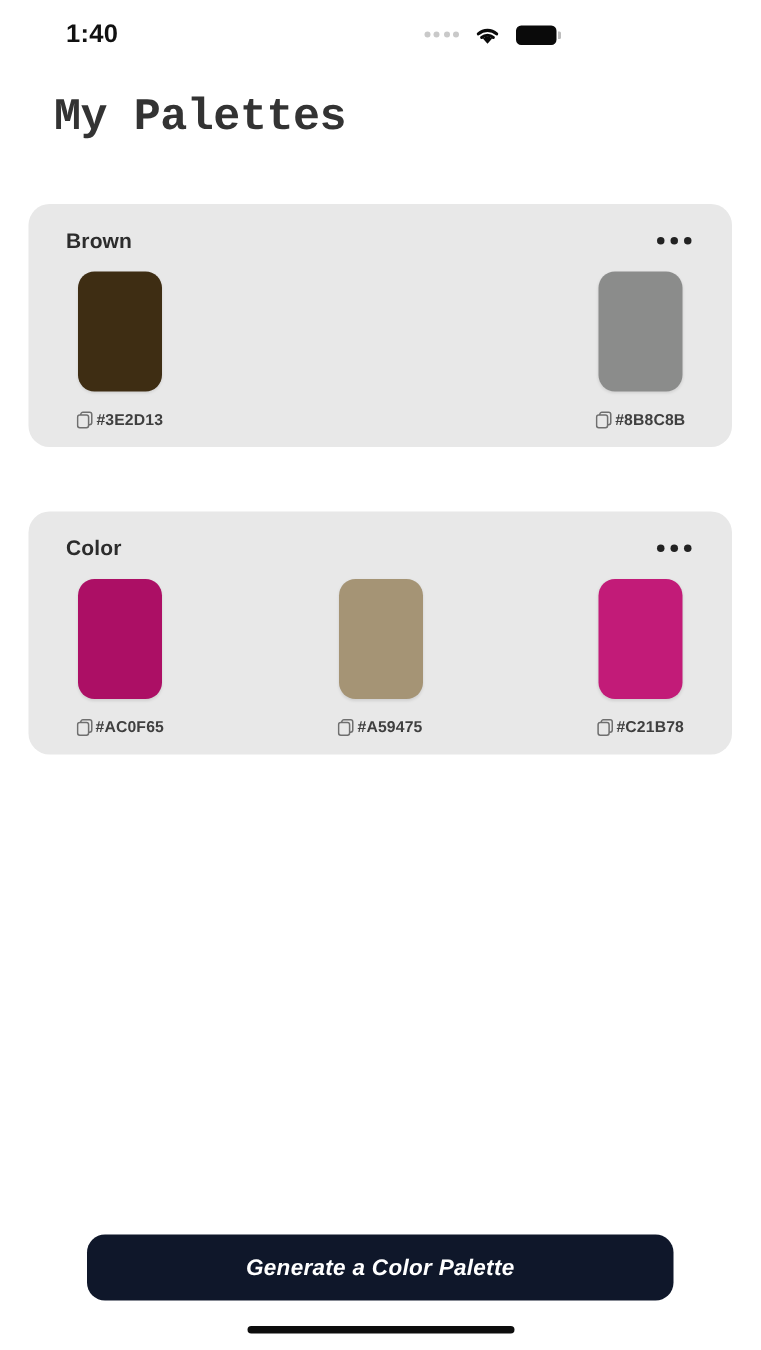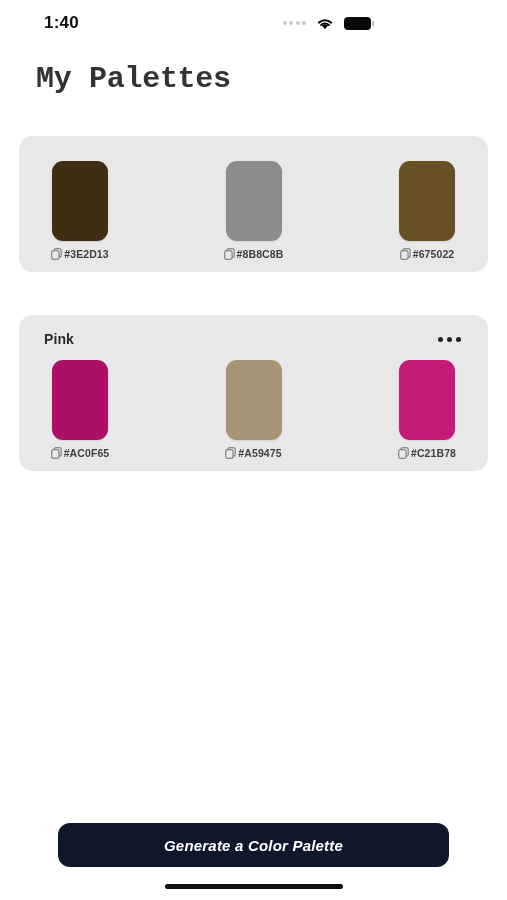--- a/index.html
+++ b/index.html
@@ -72,21 +72,21 @@
   .swatch-row{
     display:flex; justify-content:space-between;
     margin-top:11px; padding:0 7px;
   }
   .swatch-cell{ width:80px; display:flex; flex-direction:column; align-items:center; }
   .swatch{
     width:56px; height:80px; border-radius:11px;
     box-shadow:0 1px 2px rgba(0,0,0,0.10);
   }
   .hex-row{
-    display:flex; align-items:center; gap:2px; margin-top:7px;
+    display:flex; align-items:center; gap:2px; margin-top:13px;
   }
   .copy-icon{ display:block; width:11px; height:12px; flex:none; }
   .hex-label{
     font-size:10.5px; font-weight:bold; color:#3f3f3f; letter-spacing:0.1px;
     white-space:nowrap;
   }
 
   
   .generate-button{
     position:absolute; left:58px; top:823px;
@@ -124,20 +124,28 @@
       <span class="battery-body"></span>
         <span class="battery-cap"></span>
     </span>
   </div>
 </div>
 
 <h1 class="page-title">My Palettes</h1>
 
 <div class="cards">
     <div class="palette-card">
+      <div class="card-head">
+        <div class="card-title">Brown</div>
+        <div class="more-icon">
+          <i></i>
+          <i></i>
+          <i></i>
+        </div>
+      </div>
       <div class="swatch-row">
         <div class="swatch-cell">
           <div class="swatch" style="background: rgb(62, 45, 19);"></div>
           <div class="hex-row">
             <span>
               <svg class="copy-icon" viewBox="0 0 12 13">
                 <rect x="3.1" y="0.9" width="8.0" height="9.0" rx="1.6" fill="none" stroke="#6f6f6f" stroke-width="1.1"></rect>
                 <rect x="0.8" y="2.9" width="8.0" height="9.2" rx="1.6" fill="#e8e8e8" stroke="#6f6f6f" stroke-width="1.1"></rect>
               </svg>
             </span>
@@ -147,39 +155,27 @@
         <div class="swatch-cell">
           <div class="swatch" style="background: rgb(139, 140, 139);"></div>
           <div class="hex-row">
             <span>
               <svg class="copy-icon" viewBox="0 0 12 13">
                 <rect x="3.1" y="0.9" width="8.0" height="9.0" rx="1.6" fill="none" stroke="#6f6f6f" stroke-width="1.1"></rect>
                 <rect x="0.8" y="2.9" width="8.0" height="9.2" rx="1.6" fill="#e8e8e8" stroke="#6f6f6f" stroke-width="1.1"></rect>
               </svg>
             </span>
             <span class="hex-label">#8B8C8B</span>
-          </div>
-        </div>
-        <div class="swatch-cell">
-          <div class="swatch" style="background: rgb(103, 80, 34);"></div>
-          <div class="hex-row">
-            <span>
-              <svg class="copy-icon" viewBox="0 0 12 13">
-                <rect x="3.1" y="0.9" width="8.0" height="9.0" rx="1.6" fill="none" stroke="#6f6f6f" stroke-width="1.1"></rect>
-                <rect x="0.8" y="2.9" width="8.0" height="9.2" rx="1.6" fill="#e8e8e8" stroke="#6f6f6f" stroke-width="1.1"></rect>
-              </svg>
-            </span>
-            <span class="hex-label">#675022</span>
           </div>
         </div>
       </div>
     </div>
     <div class="palette-card">
       <div class="card-head">
-        <div class="card-title">Pink</div>
+        <div class="card-title">Color</div>
         <div class="more-icon">
           <i></i>
           <i></i>
           <i></i>
         </div>
       </div>
       <div class="swatch-row">
         <div class="swatch-cell">
           <div class="swatch" style="background: rgb(172, 15, 101);"></div>
           <div class="hex-row">

